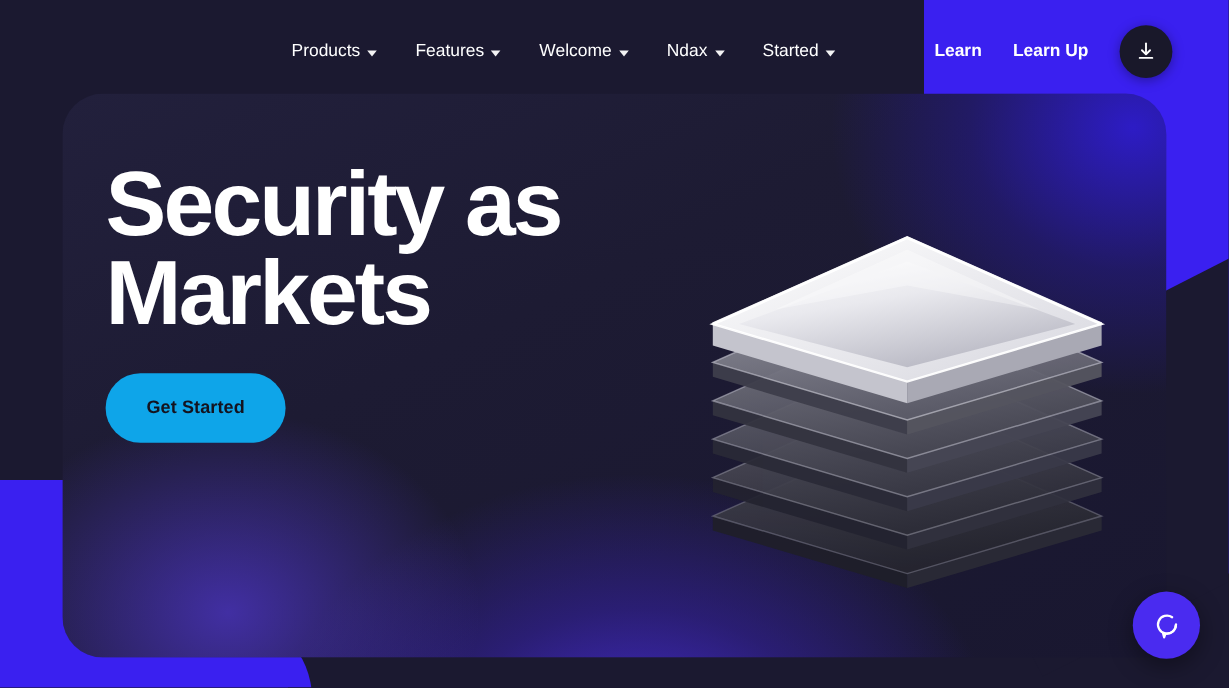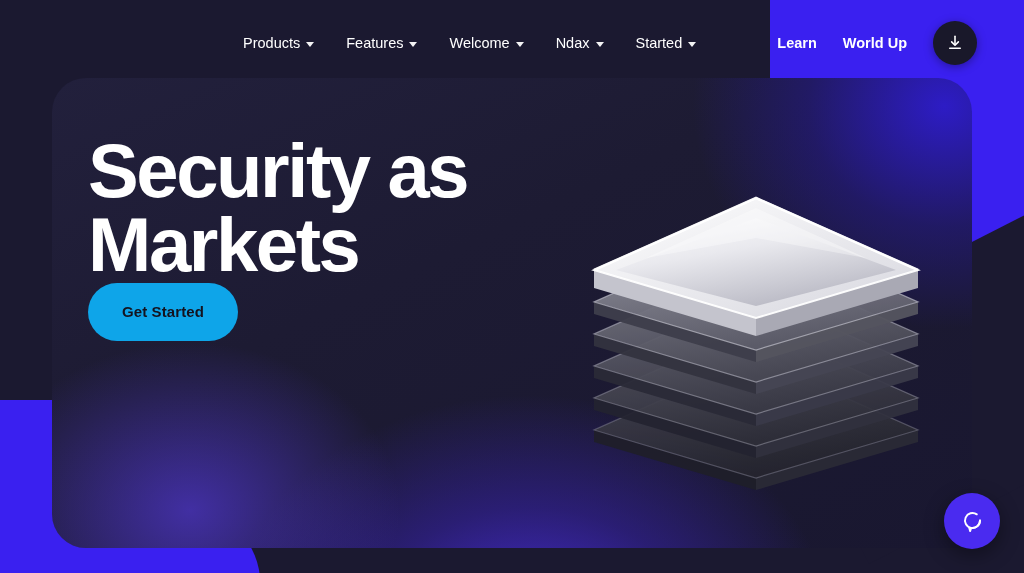--- a/index.html
+++ b/index.html
@@ -144,20 +144,21 @@
     left:88px; top:134px;
     width:470px;
     z-index:10;
   }
   .hero-title {
     color:#ffffff;
     font-size:76px;
     line-height:.98;
     font-weight:700;
     letter-spacing:-2.4px;
+    margin-bottom:28px;
   }
   .hero-sub {
     color:#eceaf6;
     font-size:15.5px;
     line-height:1.66;
     font-weight:400;
     width:420px;
     margin-bottom:34px;
   }
   .cta {
@@ -225,21 +226,21 @@
         <span class="caret"></span>
       </div>
       <div class="nav-item">
         <span>Started</span>
         <span class="caret"></span>
       </div>
     </nav>
 
     <div class="header-right">
       <span class="auth-link">Learn</span>
-      <span class="auth-link">World Up</span>
+      <span class="auth-link">Learn Up</span>
       <button class="dl-btn">
         <svg width="18" height="18" viewBox="0 0 24 24" fill="none" stroke="#ffffff" stroke-width="2.1" stroke-linecap="round" stroke-linejoin="round">
           <path d="M12 3v11"></path>
           <path d="M7.5 10.5 12 15l4.5-4.5"></path>
           <path d="M5 19h14"></path>
         </svg>
       </button>
     </div>
   </div>
 

